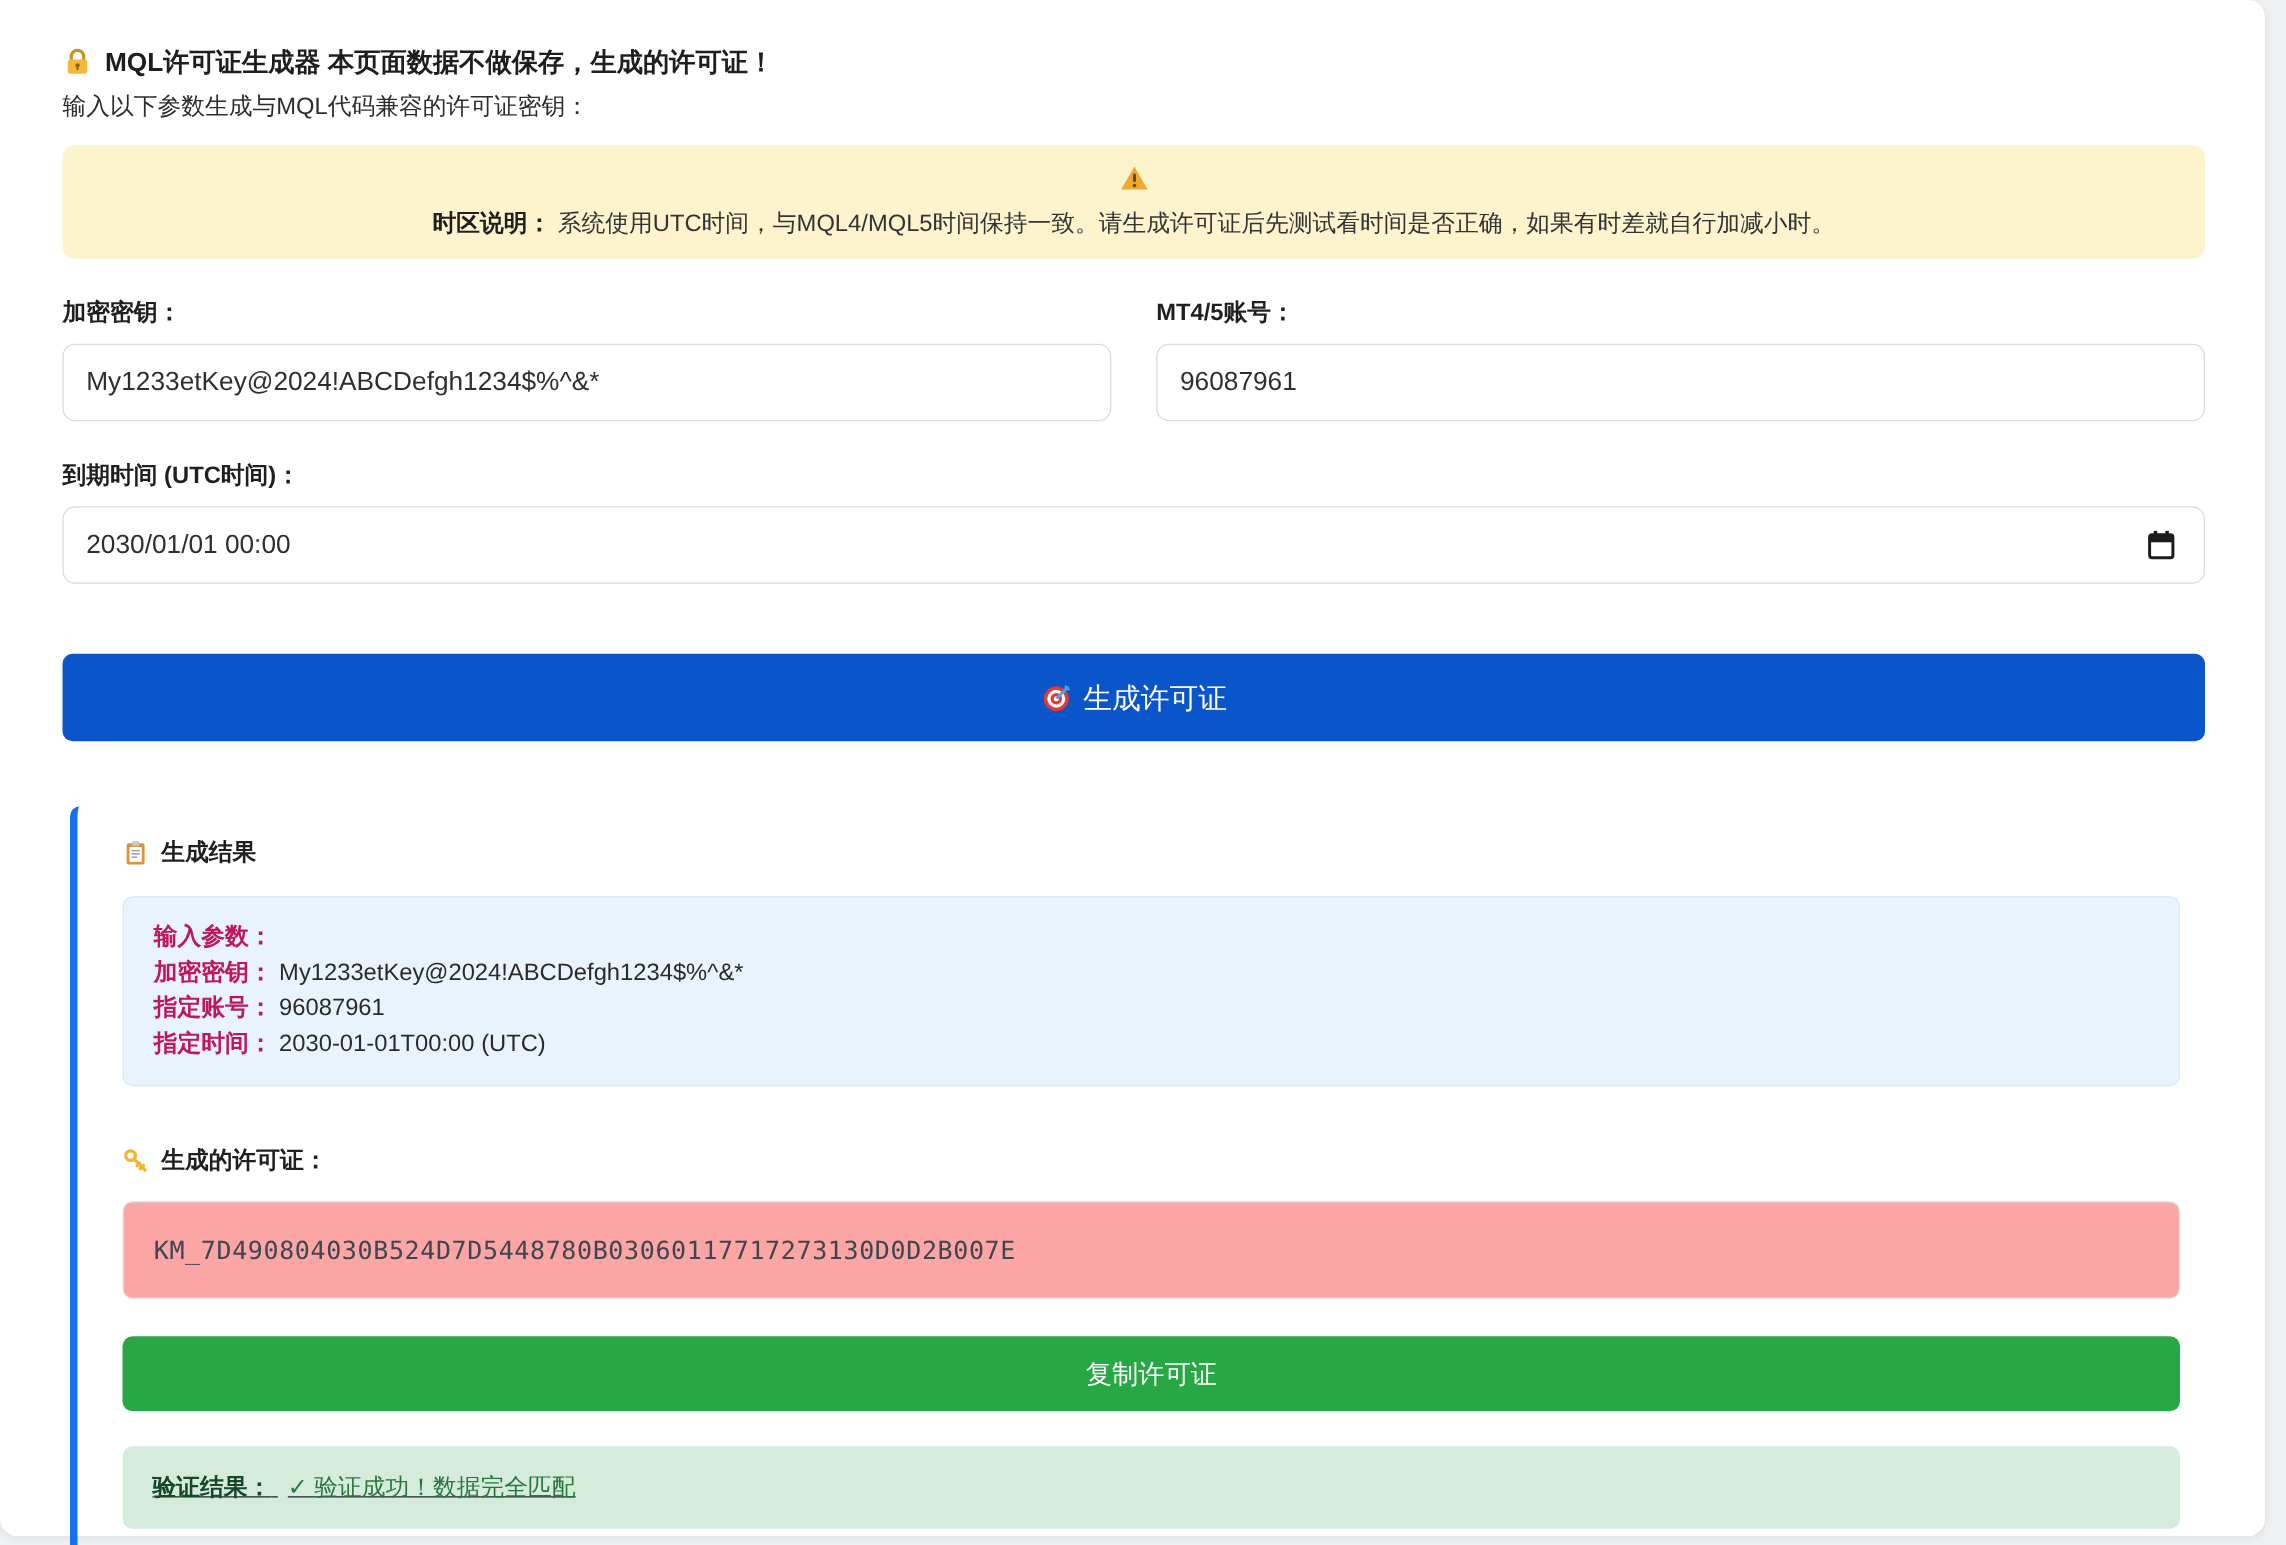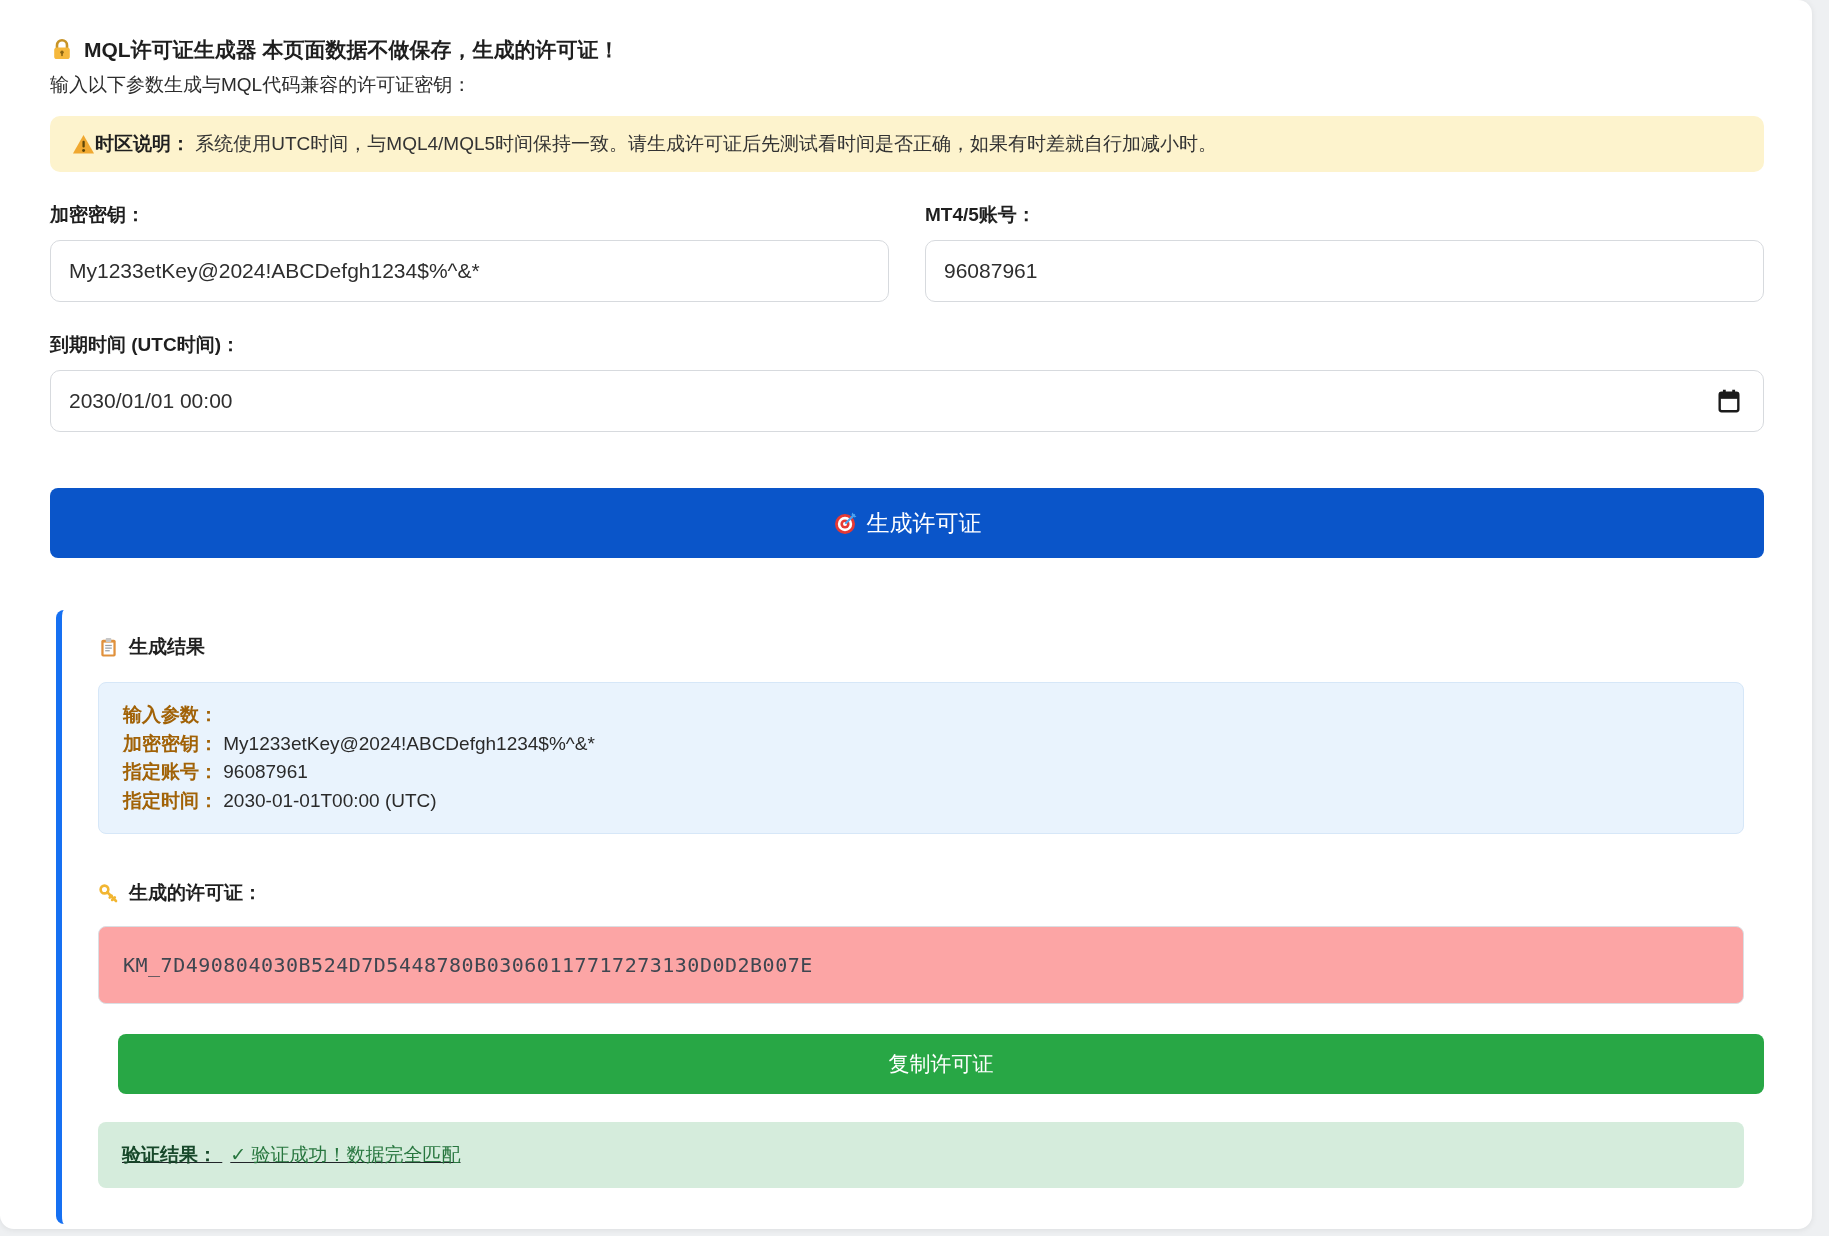--- a/index.html
+++ b/index.html
@@ -33,20 +33,22 @@
   }
   .alert-warning {
     margin-top: 18px;
     background: #fdf3cd;
     border-radius: 10px;
     padding: 15px 22px;
     font-size: 19px;
     color: #333;
     display: flex;
     align-items: center;
+    gap: 12px;
+    flex-direction: column;
   }
   .alert-warning .alert-label { font-weight: bold; color: #1f1f1f; }
   .form-row {
     margin-top: 30px;
     display: grid;
     grid-template-columns: 1fr 1fr;
     column-gap: 36px;
   }
   .field-label {
     display: block;
@@ -113,21 +115,21 @@
   .params-box {
     margin-top: 22px;
     background: #e9f3fd;
     border: 1px solid #d6e7f8;
     border-radius: 8px;
     padding: 18px 24px;
     font-size: 19px;
     line-height: 1.5;
     color: #222;
   }
-  .param-row .param-label { font-weight: bold; color: #a16207; }
+  .param-row .param-label { font-weight: bold; color: #be185d; }
   .param-row .param-value { color: #2a2a2a; }
   .license-heading { margin-top: 46px; }
   .license-box {
     margin-top: 20px;
     background: #fca5a5;
     border: 1px solid #dbdfe3;
     border-radius: 8px;
     padding: 26px 24px;
     font-family: "DejaVu Sans Mono", "Liberation Mono", monospace;
     font-size: 20px;
@@ -138,21 +140,20 @@
     margin-top: 30px;
     width: 100%;
     height: 60px;
     background: #28a745;
     border: none;
     border-radius: 8px;
     color: #ffffff;
     font-size: 21px;
     font-family: "Liberation Sans", sans-serif;
     cursor: pointer;
-    margin-left: 20px;
   }
   .validation-box {
     margin-top: 28px;
     background: #d5ecdc;
     border-radius: 8px;
     padding: 20px 24px;
     font-size: 19px;
     text-decoration: underline;
   }
   .validation-box .validation-label { font-weight: bold; color: #17482a; }

